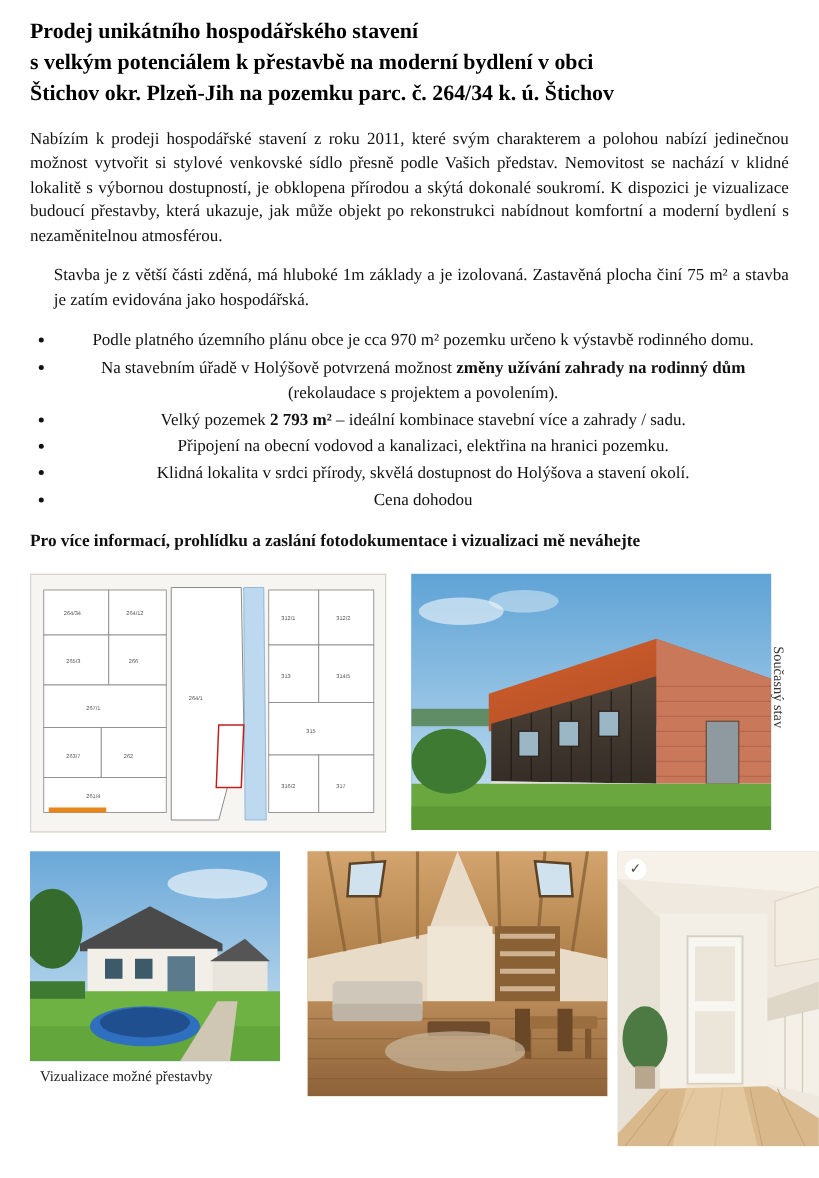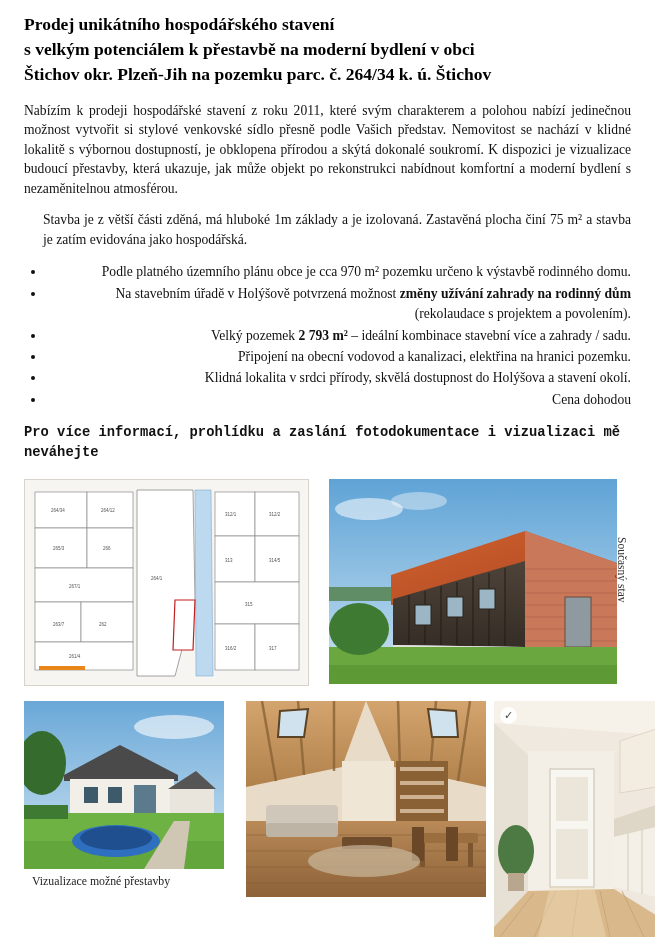--- a/index.html
+++ b/index.html
@@ -44,31 +44,30 @@
 
   
   ul.bullets {
     margin: 0 0 13px 0;
     padding-left: 22px;
     font-size: 13.6px;
     line-height: 1.5;
   }
   ul.bullets li {
     margin: 0 0 1px 0;
-    text-align: right;
+    text-align: center;
   }
   ul.bullets li b { font-weight: bold; }
 
   
   .contact {
     font-weight: bold;
     font-size: 13.8px;
     line-height: 1.45;
     margin: 0 0 16px 0;
-    font-family: Liberation Mono, monospace;
   }
 
   
   .img-row-1 {
     position: relative;
     height: 213px;
   }
   .map-box {
     position: absolute;
     left: 0;

